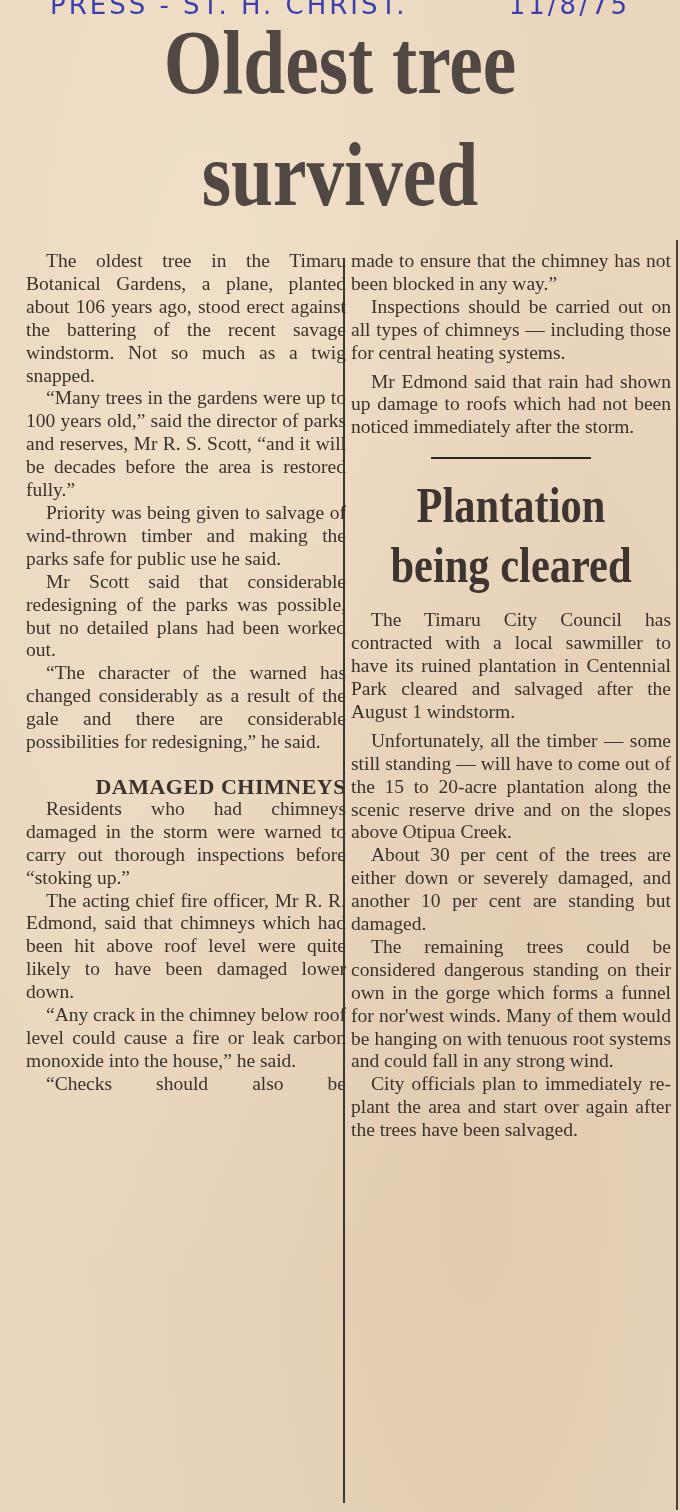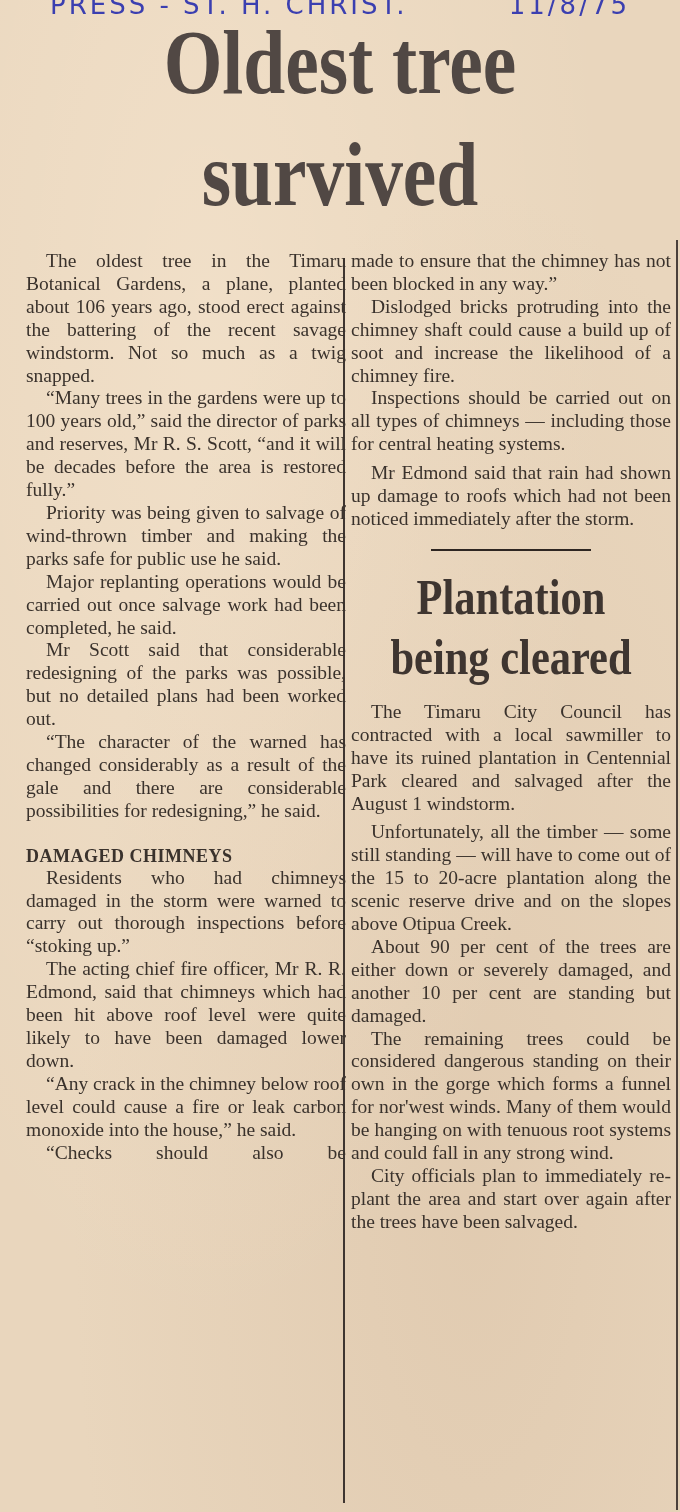--- a/index.html
+++ b/index.html
@@ -36,21 +36,21 @@
     font-family:"Liberation Serif", serif;
     font-size:19.5px; line-height:22.9px;
     text-align:justify; color:#3a322c;
   }
   .col.left { left:26px; width:320px; }
   .col.right { left:351px; width:320px; }
   .col p { margin:0; text-indent:20px; }
   .col p.noindent { text-indent:0; }
   .col p.gap { margin-top:6px; }
   .subhead {
-    text-align:left; font-weight:bold; font-size:18px;
+    text-align:right; font-weight:bold; font-size:22px;
     letter-spacing:0.5px; margin-top:22px; line-height:22px;
   }
   .vrule {
     position:absolute; left:343px; top:258px; width:1.5px; height:1245px;
     background:#3e3530;
   }
   .edge-rule {
     position:absolute; left:676px; top:240px; width:1.5px; height:1270px;
     background:#4a403a;
   }
@@ -77,41 +77,39 @@
 <div class="headline h1">Oldest tree</div>
 <div class="headline h2">survived</div>
 
 <div class="vrule"></div>
 <div class="edge-rule"></div>
 
 <div class="col left">
   <p>The oldest tree in the Timaru Botanical Gardens, a plane, planted about 106 years ago, stood erect against the battering of the recent savage windstorm. Not so much as a twig snapped.</p>
   <p>“Many trees in the gardens were up to 100 years old,” said the director of parks and reserves, Mr R. S. Scott, “and it will be decades before the area is restored fully.”</p>
   <p>Priority was being given to salvage of wind-thrown timber and making the parks safe for public use he said.</p>
-  <p>Major replanting operations would be carried out once salvage work had been completed, he said.</p>
   <p>Mr Scott said that considerable redesigning of the parks was possible, but no detailed plans had been worked out.</p>
   <p>“The character of the warned has changed considerably as a result of the gale and there are considerable possibilities for redesigning,” he said.</p>
   <div class="subhead">DAMAGED CHIMNEYS</div>
   <p>Residents who had chimneys damaged in the storm were warned to carry out thorough inspections before “stoking up.”</p>
   <p>The acting chief fire officer, Mr R. R. Edmond, said that chimneys which had been hit above roof level were quite likely to have been damaged lower down.</p>
   <p>“Any crack in the chimney below roof level could cause a fire or leak carbon monoxide into the house,” he said.</p>
   <p style="text-align-last:justify;">“Checks should also be</p>
 </div>
 
 <div class="col right">
   <p class="noindent">made to ensure that the chimney has not been blocked in any way.”</p>
-  <p>Dislodged bricks protruding into the chimney shaft could cause a build up of soot and increase the likelihood of a chimney fire.</p>
   <p>Inspections should be carried out on all types of chimneys — including those for central heating systems.</p>
   <p class="gap">Mr Edmond said that rain had shown up damage to roofs which had not been noticed immediately after the storm.</p>
 
   <div class="divider"></div>
 
   <div class="sub-headline">
     <div>Plantation</div>
     <div>being cleared</div>
   </div>
 
   <p>The Timaru City Council has contracted with a local sawmiller to have its ruined plantation in Centennial Park cleared and salvaged after the August 1 windstorm.</p>
   <p class="gap">Unfortunately, all the timber — some still standing — will have to come out of the 15 to 20-acre plantation along the scenic reserve drive and on the slopes above Otipua Creek.</p>
-  <p>About 90 per cent of the trees are either down or severely damaged, and another 10 per cent are standing but damaged.</p>
+  <p>About 30 per cent of the trees are either down or severely damaged, and another 10 per cent are standing but damaged.</p>
   <p>The remaining trees could be considered dangerous standing on their own in the gorge which forms a funnel for nor'west winds. Many of them would be hanging on with tenuous root systems and could fall in any strong wind.</p>
   <p>City officials plan to immediately re-plant the area and start over again after the trees have been salvaged.</p>
 </div>
 
 </body></html>

